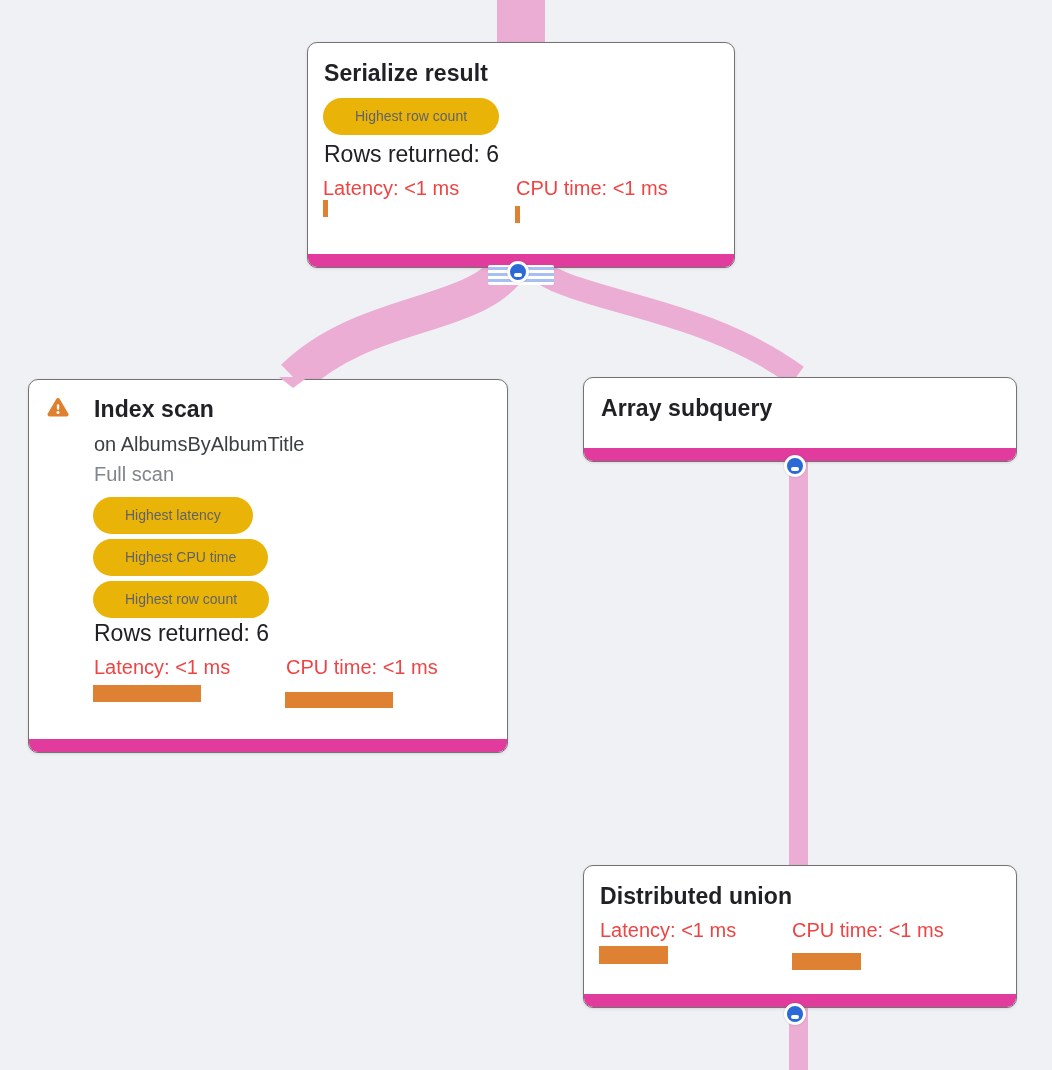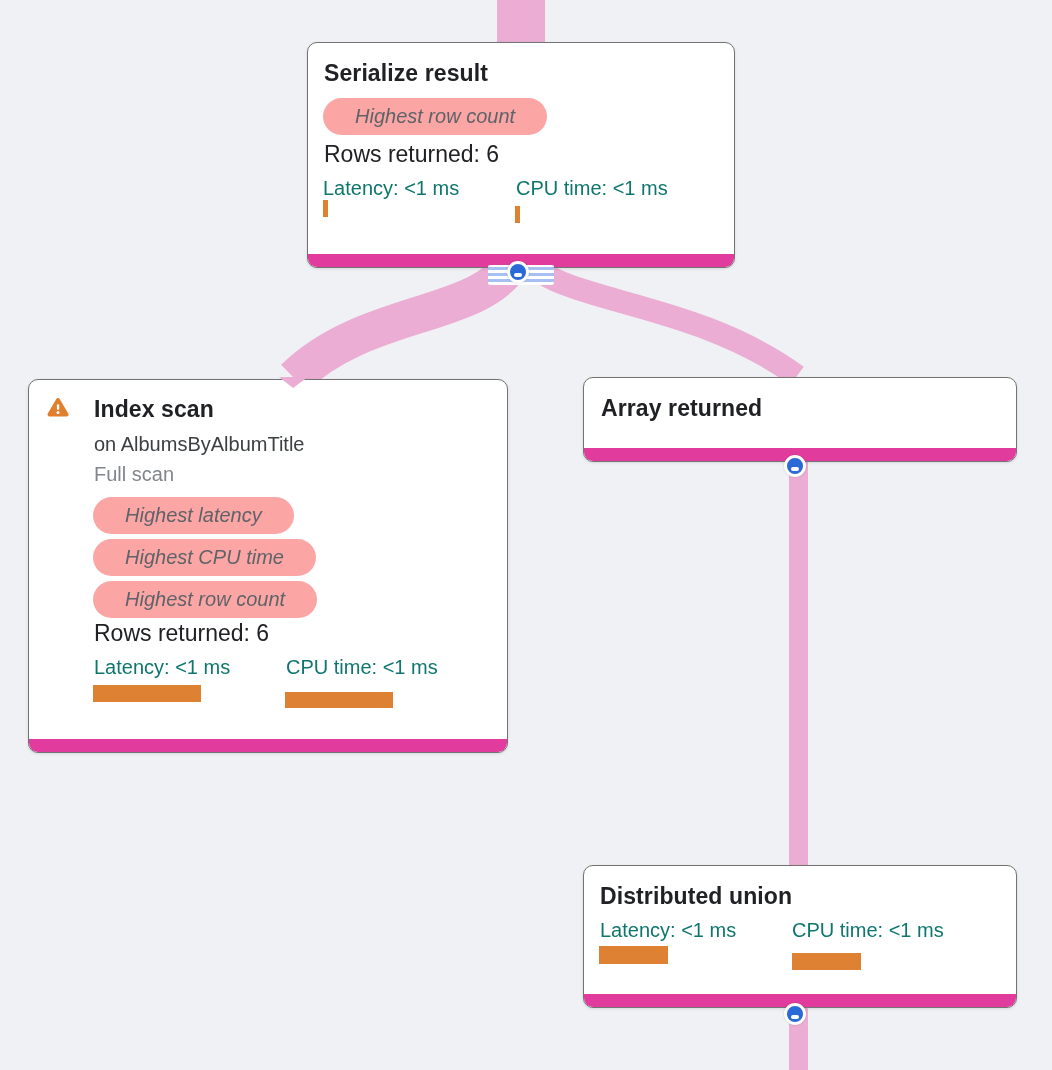--- a/index.html
+++ b/index.html
@@ -37,27 +37,27 @@
     font-size:20px;color:#3C4043;white-space:nowrap;
   }
   .node-sub.muted{color:#80868B;text-align:right;}
   .rows-line{
     position:absolute;
     font-size:23px;color:#202124;white-space:nowrap;
   }
   .pill{
     position:absolute;
     display:inline-block;
-    background:#fca5a5;color:#5F6368;
-    font-size:20px;line-height:37px;height:37px;
-    padding:0 32px;border-radius:19px;white-space:nowrap;font-style:italic;
+    background:#eab308;color:#5F6368;
+    font-size:14px;line-height:37px;height:37px;
+    padding:0 32px;border-radius:19px;white-space:nowrap;
   }
   .metric-label{
     position:absolute;
-    font-size:20px;color:#0f766e;white-space:nowrap;
+    font-size:20px;color:#ef4444;white-space:nowrap;
   }
   .metric-bar{
     position:absolute;
     background:#DF8133;
   }
   .warn-icon{position:absolute;width:22px;height:20px;}
 
   .stripes{
     position:absolute;left:488px;top:265px;width:66px;height:20px;
     z-index:2;border-radius:2px;
@@ -122,21 +122,21 @@
     <div class="pill" style="left:64px;top:201px;">Highest row count</div>
     <div class="rows-line" style="left:65px;top:240px;">Rows returned: 6</div>
     <div class="metric-label" style="left:65px;top:276px;">Latency: &lt;1 ms</div>
     <div class="metric-label" style="left:257px;top:276px;">CPU time: &lt;1 ms</div>
     <div class="metric-bar" style="left:64px;top:305px;width:108px;height:17px;"></div>
     <div class="metric-bar" style="left:256px;top:312px;width:108px;height:16px;"></div>
     <div class="accent-bar"></div>
   </div>
 
   <div class="node" style="left:583px;top:377px;width:434px;height:85px;">
-    <div class="node-title" style="left:17px;top:17px;">Array returned</div>
+    <div class="node-title" style="left:17px;top:17px;">Array subquery</div>
     <div class="accent-bar"></div>
   </div>
 
   <div class="node" style="left:583px;top:865px;width:434px;height:143px;">
     <div class="node-title" style="left:16px;top:17px;">Distributed union</div>
     <div class="metric-label" style="left:16px;top:53px;">Latency: &lt;1 ms</div>
     <div class="metric-label" style="left:208px;top:53px;">CPU time: &lt;1 ms</div>
     <div class="metric-bar" style="left:15px;top:80px;width:69px;height:18px;"></div>
     <div class="metric-bar" style="left:208px;top:87px;width:69px;height:17px;"></div>
     <div class="accent-bar"></div>

